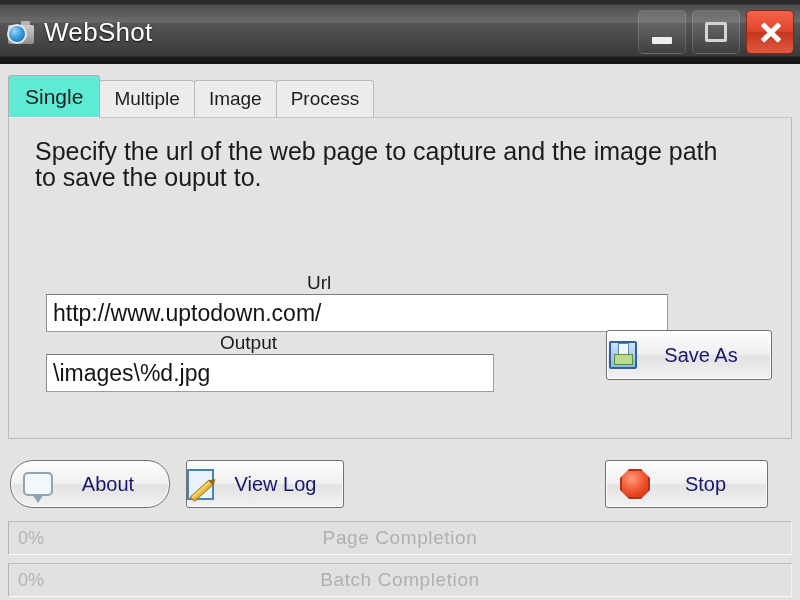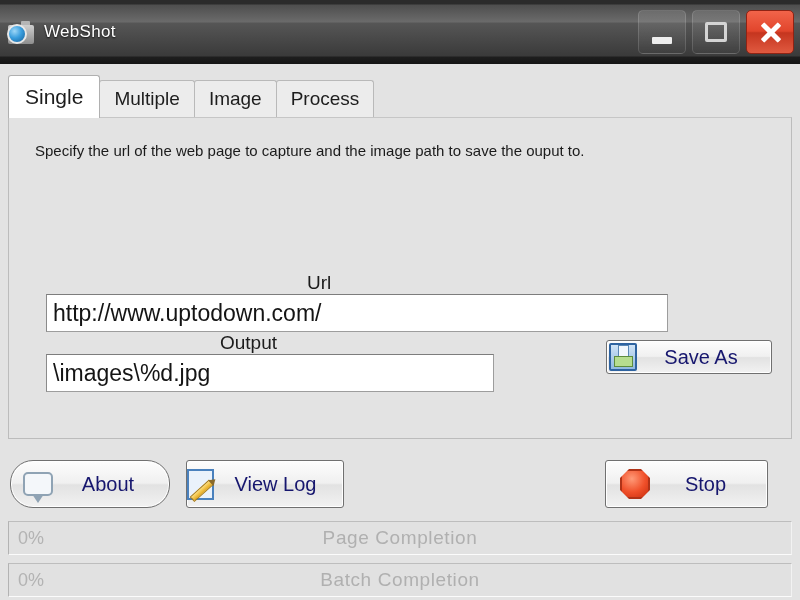--- a/index.html
+++ b/index.html
@@ -51,21 +51,21 @@
   }
   .app-icon .cam-lens {
     position: absolute; left: 1px; top: 5px;
     width: 20px; height: 20px;
     border-radius: 50%;
     background: radial-gradient(circle at 35% 32%, #9ed7f7 0%, #3a9ede 45%, #155d96 100%);
     border: 2px solid #e8e8e8;
   }
   .title-text {
     color: #ffffff;
-    font-size: 17px;
+    font-size: 26px;
     letter-spacing: 0.3px;
     text-shadow: 0 1px 2px rgba(0,0,0,0.85);
     font-weight: 400;
   }
   .win-buttons {
     position: absolute;
     right: 6px; top: 10px;
     display: flex;
     gap: 6px;
   }
@@ -123,42 +123,42 @@
     padding: 6px 14px 7px 14px;
     background: #ececec;
     border: 1px solid #b9b9b9;
     border-bottom: none;
     border-radius: 3px 3px 0 0;
     margin-right: -1px;
     line-height: 24px;
     position: relative;
   }
   .tab.active {
-    background: #ffffff;
+    background: #5eead4;
     font-size: 21px;
     padding: 9px 16px 9px 16px;
     border-color: #b0b0b0;
     z-index: 5;
     box-shadow: 0 -1px 0 #ffffff inset;
   }
 
   
   .panel {
     position: absolute;
     left: 8px; top: 53px;
     width: 784px; height: 322px;
     background: #e3e3e3;
     border: 1px solid #bcbcbc;
     border-top-color: #c6c6c6;
   }
   .desc {
     position: absolute;
     left: 26px; top: 20px;
     width: 700px;
-    font-size: 15px;
+    font-size: 25px;
     color: #1b1b1b;
     line-height: 26px;
   }
 
   .field-row { position: absolute; display: flex; align-items: center; flex-direction: column; }
   .field-label {
     font-size: 19px; color: #1b1b1b;
     width: 100px; text-align: left;
   }
   .textinput {
@@ -186,23 +186,22 @@
     border-radius: 3px;
     display: flex; align-items: center;
     font-size: 20px; color: #16166e;
     box-shadow: 0 0 0 1px #ffffff inset;
   }
   .btn .label { flex: 1; text-align: center; padding-right: 6px; }
 
   .btn-saveas {
     position: absolute;
     left: 606px; top: 266px;
-    width: 166px; height: 34px;
+    width: 166px; height: 50px;
     padding-left: 2px;
-    margin-top: 10px;
   }
 
   
   .icon-floppy {
     width: 28px; height: 28px;
     background: linear-gradient(to bottom,#cfe3f6,#8fb9e0);
     border: 2px solid #2e63a0;
     border-radius: 2px;
     position: relative;
     flex: 0 0 auto;

